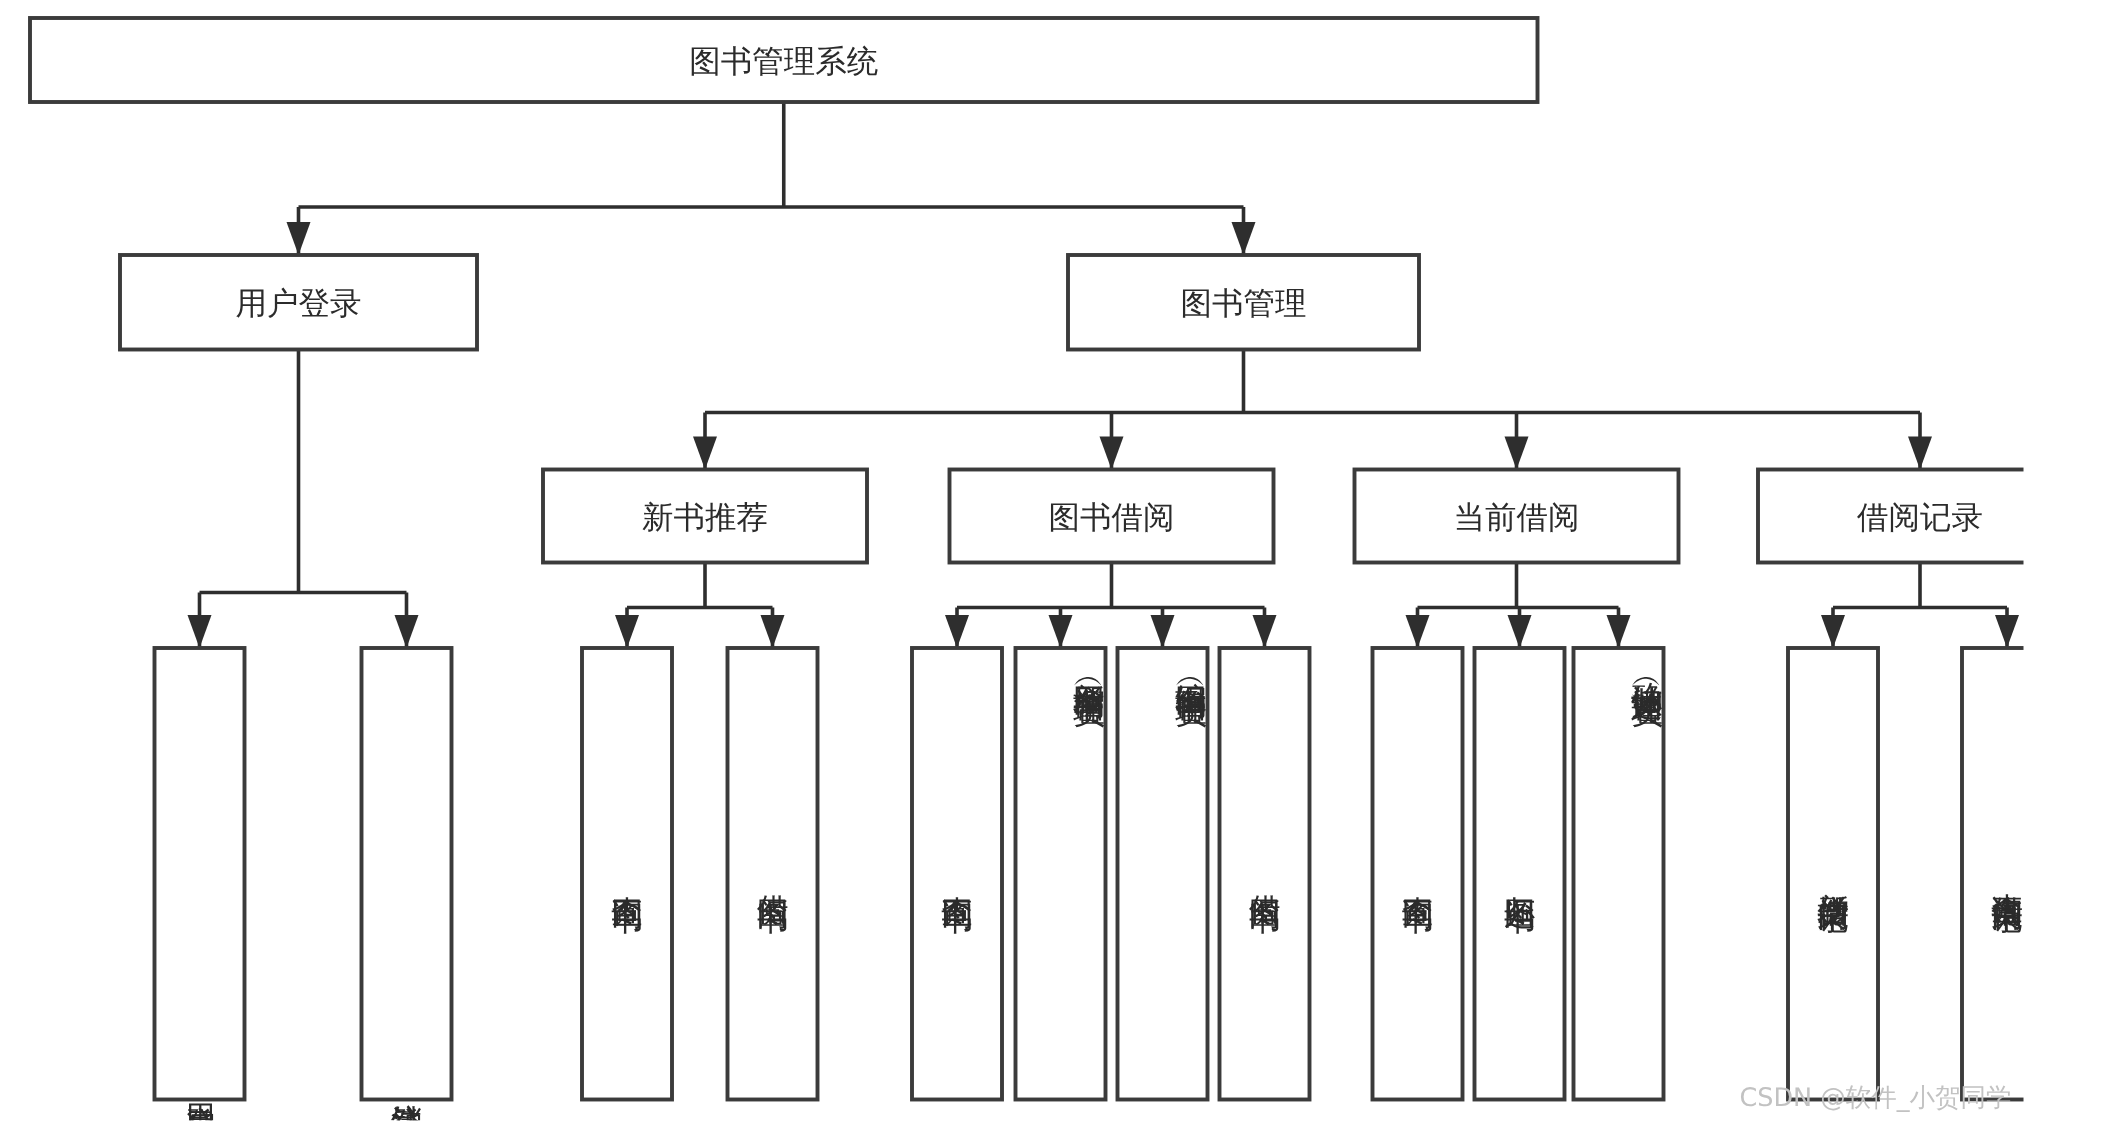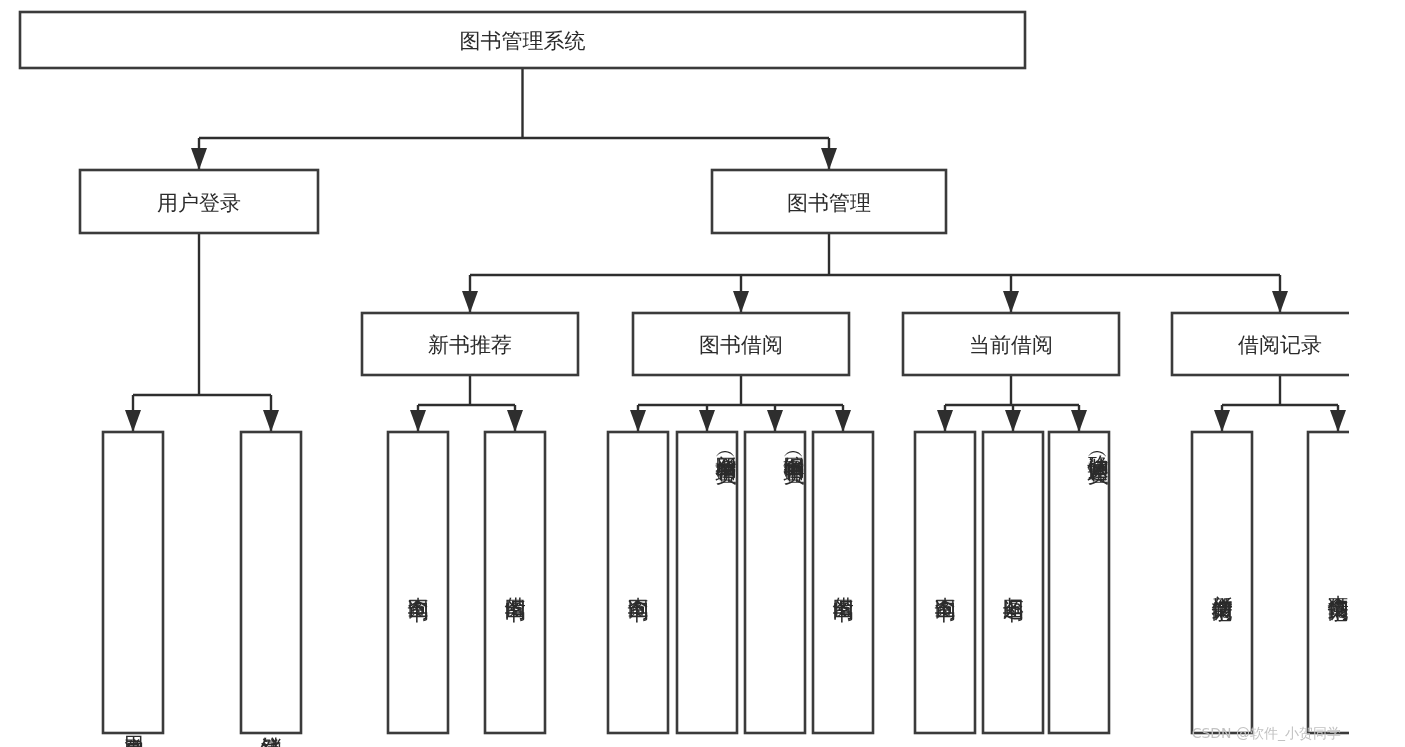--- a/index.html
+++ b/index.html
@@ -58,21 +58,21 @@
     letter-spacing: 1.5px;
     text-align: center;
     white-space: nowrap;
     pointer-events: none;
   }
   .watermark {
     position: absolute;
     right: 8px;
     bottom: 4px;
     font-family: "DejaVu Sans", "Liberation Sans", sans-serif;
-    font-size: 14px;
+    font-size: 17px;
     color: #c2c2c2;
     white-space: nowrap;
   }
 </style>
 </head>
 <body>
 
 <div id="diagram-root">
 
   <svg id="flow-svg" viewBox="0 0 1405 747">

